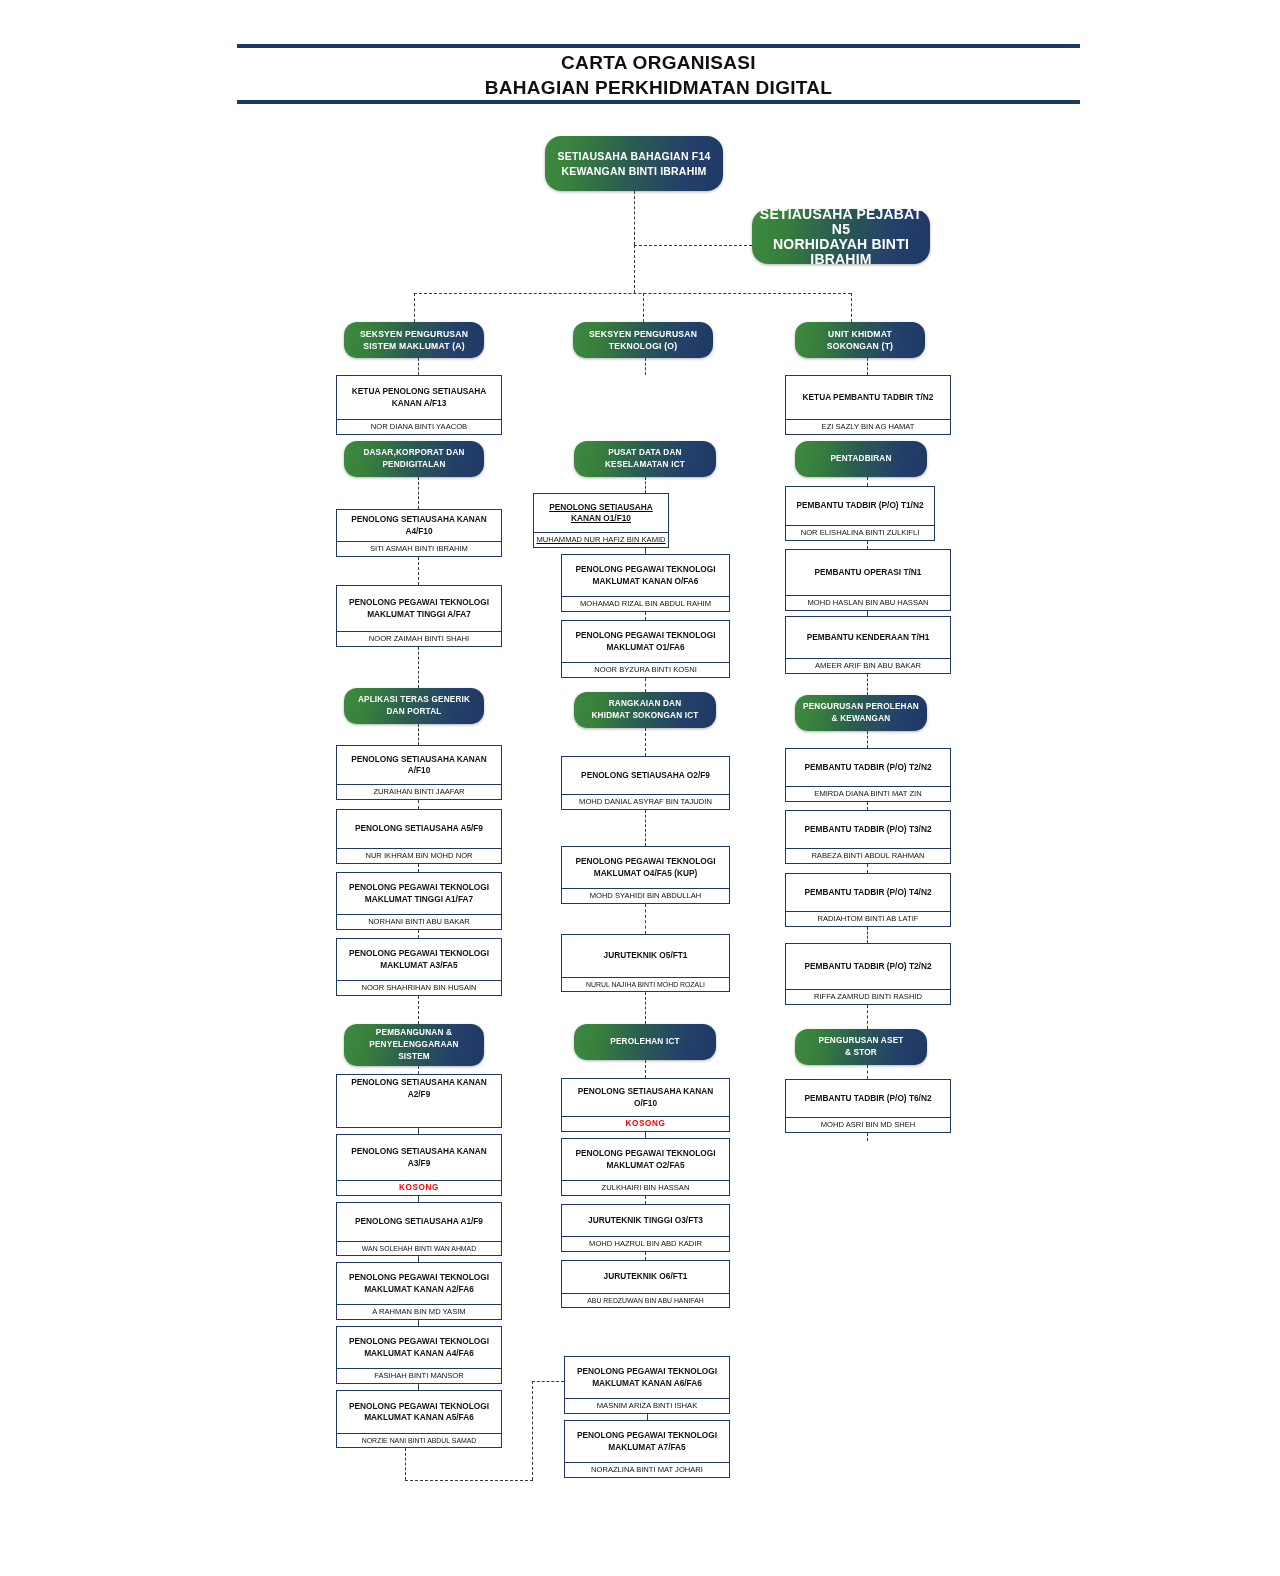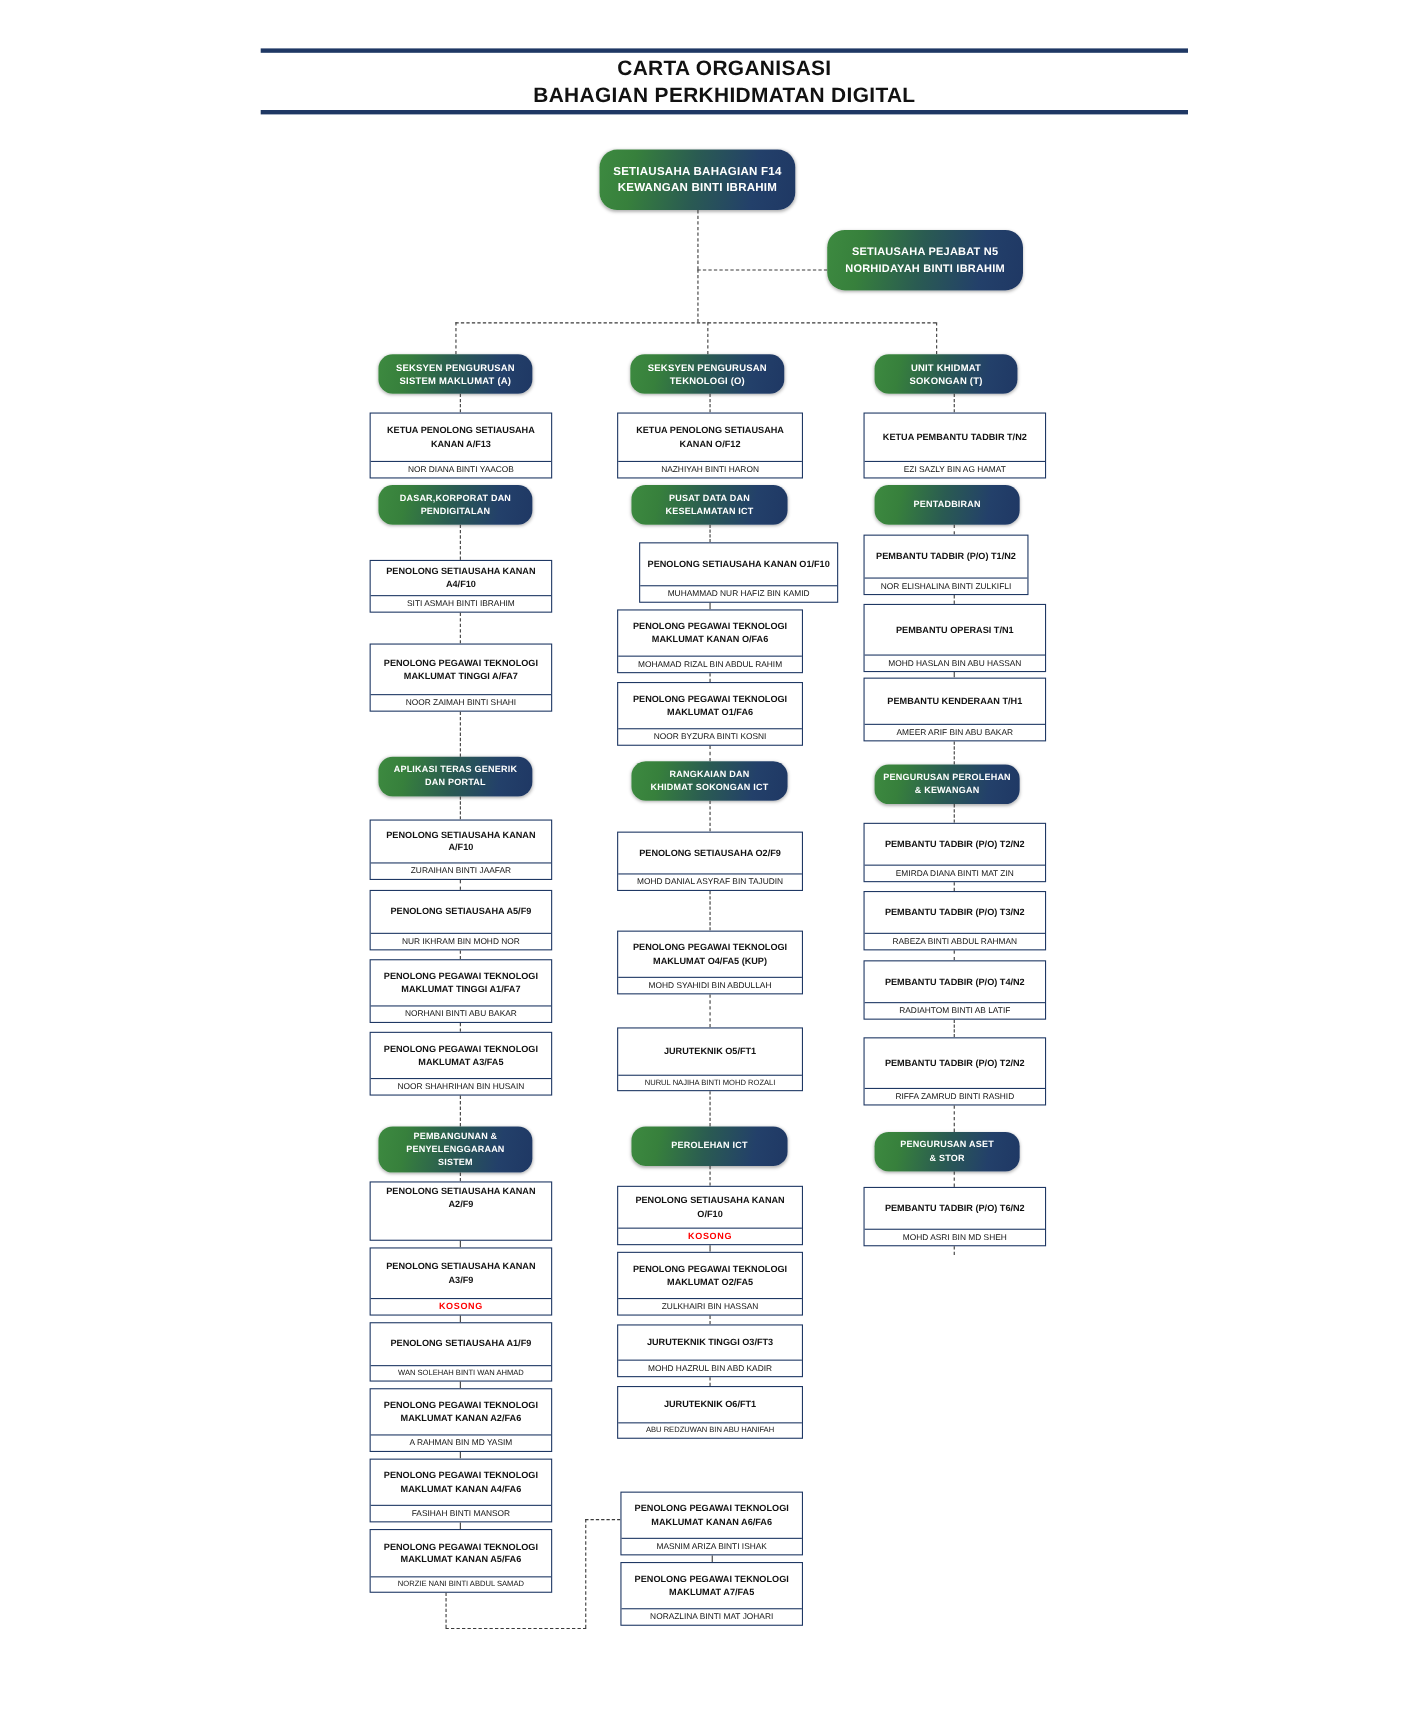--- a/index.html
+++ b/index.html
@@ -83,21 +83,21 @@
   <div class="pill root" style="left:545px;top:136px;width:178px;height:55px;">
     <div>
       <div>SETIAUSAHA BAHAGIAN F14</div>
       <div>KEWANGAN BINTI IBRAHIM</div>
     </div>
   </div>
 
   <div class="vline" style="left:634px;top:191px;height:54px;"></div>
   <div class="hline" style="left:634px;top:245px;width:118px;"></div>
 
-  <div class="pill root" style="left:752px;top:209px;width:178px;height:55px;font-size:10px;">
+  <div class="pill root" style="left:752px;top:209px;width:178px;height:55px;font-size:14px;">
     <div>
       <div>SETIAUSAHA PEJABAT N5</div>
       <div>NORHIDAYAH BINTI IBRAHIM</div>
     </div>
   </div>
 
   <div class="vline" style="left:634px;top:245px;height:48px;"></div>
   <div class="hline" style="left:414px;top:293px;width:437px;"></div>
   <div class="vline" style="left:414px;top:293px;height:29px;"></div>
   <div class="vline" style="left:643px;top:293px;height:29px;"></div>
@@ -216,34 +216,30 @@
     <div class="name sm">NORZIE NANI BINTI ABDUL SAMAD</div>
   </div>
 
   <div class="vline" style="left:405px;top:1448px;height:32px;"></div>
   <div class="hline" style="left:405px;top:1480px;width:128px;"></div>
   <div class="vline" style="left:532px;top:1381px;height:99px;"></div>
   <div class="hline" style="left:532px;top:1381px;width:32px;"></div>
 
   <div class="vline" style="left:645px;top:358px;height:17px;"></div>
 
-  <div class="box" style="left:561px;top:375px;width:169px;height:60px;">
-    <div class="title">KETUA PENOLONG SETIAUSAHA KANAN O/F12</div>
-    <div class="name">NAZHIYAH BINTI HARON</div>
-  </div>
 
   <div class="pill sub" style="left:574px;top:441px;width:142px;height:36px;">
     <div>
       <div>PUSAT DATA DAN</div>
       <div>KESELAMATAN ICT</div>
     </div>
   </div>
   <div class="vline" style="left:645px;top:477px;height:16px;"></div>
 
-  <div class="box" style="left:581px;top:493px;width:181px;height:55px;">
+  <div class="box" style="left:533px;top:493px;width:136px;height:55px;text-decoration:underline;">
     <div class="title">PENOLONG SETIAUSAHA KANAN O1/F10</div>
     <div class="name">MUHAMMAD NUR HAFIZ BIN KAMID</div>
   </div>
   <div class="vline" style="left:645px;top:548px;height:6px;"></div>
   <div class="box" style="left:561px;top:554px;width:169px;height:58px;">
     <div class="title">PENOLONG PEGAWAI TEKNOLOGI MAKLUMAT KANAN O/FA6</div>
     <div class="name">MOHAMAD RIZAL BIN ABDUL RAHIM</div>
   </div>
   <div class="vline" style="left:645px;top:612px;height:8px;"></div>
   <div class="box" style="left:561px;top:620px;width:169px;height:58px;">

